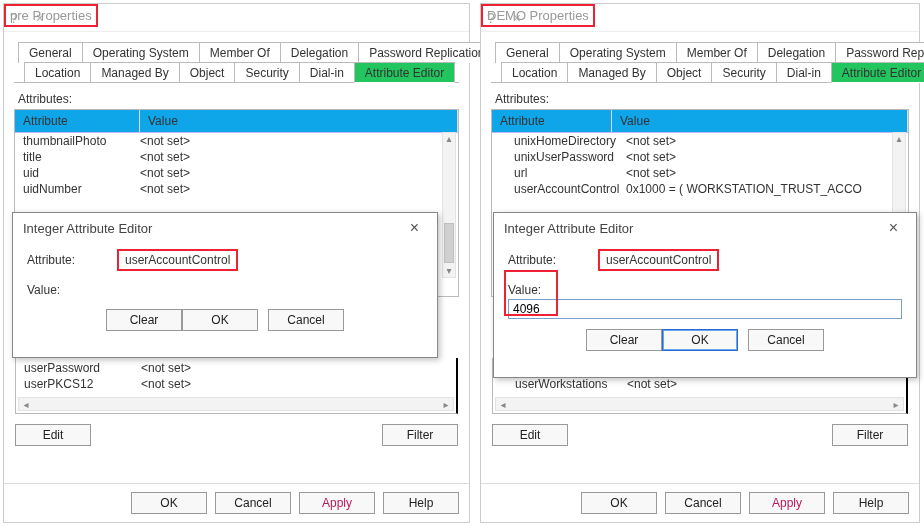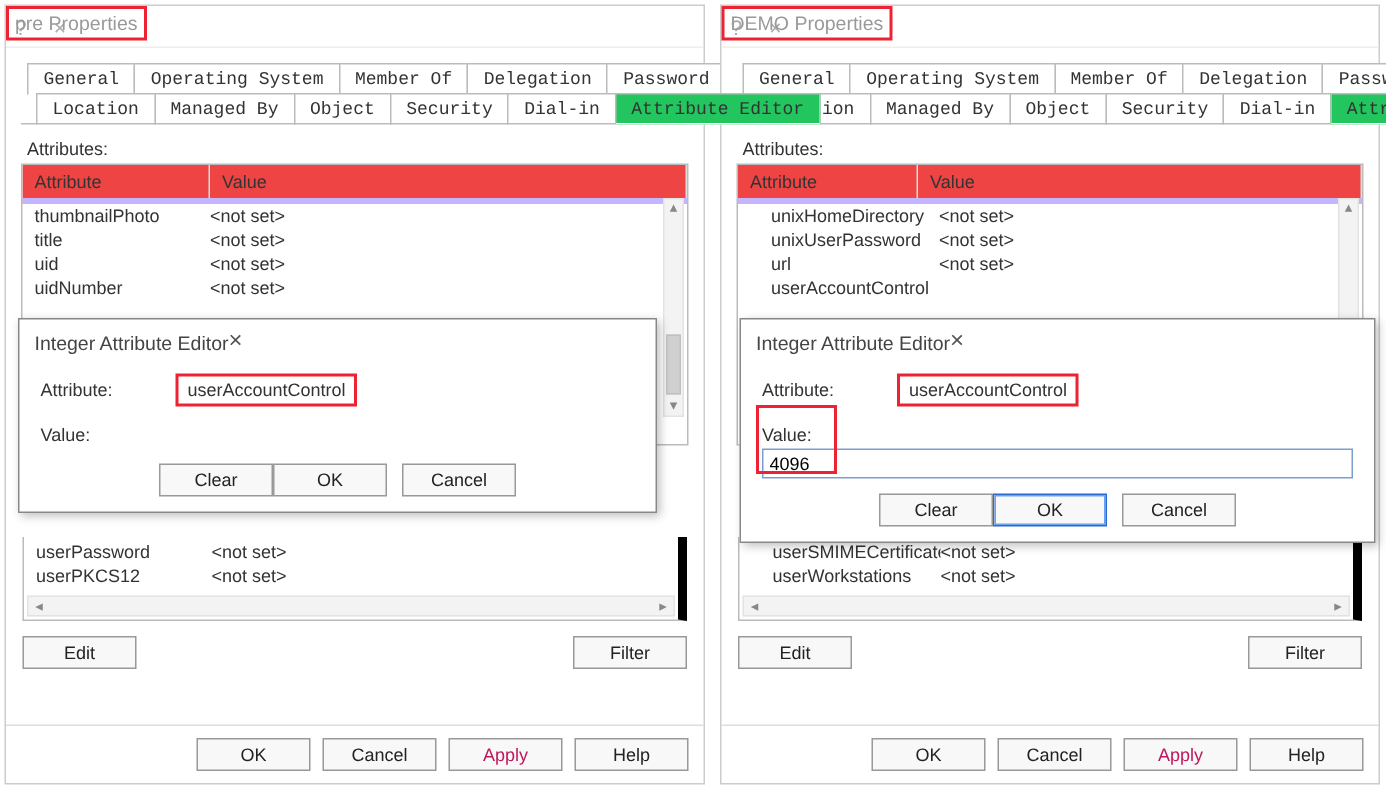--- a/index.html
+++ b/index.html
@@ -41,21 +41,21 @@
   .titlebar .controls span { cursor: default; }
 
   .dialog-body {
     padding: 10px 10px 8px 10px;
     flex: 1 1 auto;
     display:flex;
     flex-direction: column;
     position: relative;
   }
 
-  .tabs { position: relative; height: 44px; font-family: Liberation Mono, monospace; }
+  .tabs { position: relative; height: 44px; }
   .tabrow { display:flex; }
   .tabrow.top { position:absolute; top:0; left:4px; }
   .tabrow.bottom { position:absolute; top:20px; left:10px; }
   .tab {
     border: 1px solid #bbb;
     border-bottom: none;
     padding: 3px 10px 3px 10px;
     margin-right: -1px;
     font-size: 12px;
     color: #333;
@@ -65,21 +65,21 @@
   }
   .tab.active { background:#22c55e; border-bottom:1px solid #fff; z-index:2; position:relative; }
   .tabstrip-border {
     position:absolute; left:0; right:0; top:40px; border-top:1px solid #bbb;
   }
 
   .attr-label { margin: 6px 0 3px 4px; }
 
   .grid-wrap { border:1px solid #bbb; height:188px; position:relative; overflow:hidden; }
   .grid-header {
-    display:flex; border-bottom:4px solid #c4b5fd; background:#ef4444;
+    display:flex; border-bottom:1px solid #c4b5fd; background:#0ea5e9;
   }
   .grid-header .col {
     padding:4px 8px; border-right:1px solid #ddd; font-size:12px;
   }
   .colA { flex:0 0 125px; }
   .colB { flex:1 1 auto; }
   .win-right .colA { flex:0 0 120px; }
 
   .grid-rows { }
   .grid-row { display:flex; padding:1px 0; }
@@ -110,26 +110,26 @@
     left: 8px;
     top: 180px;
     width: 426px;
     border:1px solid #888;
     background:#fff;
     box-shadow: 2px 2px 6px rgba(0,0,0,0.25);
     z-index:5;
   }
   .win-right .modal { left: 12px; width: 424px; }
   .modal .m-titlebar {
-    display:flex; justify-content:flex-start; align-items:center;
+    display:flex; justify-content:space-between; align-items:center;
     padding: 6px 18px 2px 10px;
     font-size:13px; color:#444;
   }
   .m-close { font-size:16px; color:#555; }
-  .modal .m-body { padding: 4px 14px 10px 14px; }
+  .modal .m-body { padding: 4px 14px 26px 14px; }
   .m-line { display:flex; align-items:center; margin: 6px 0; }
   .m-line .lab { width: 90px; color:#333; }
   .attr-value-hl { border:2px solid #e23; padding:2px 6px; color:#333; }
   .value-lab { color:#333; margin-top:6px; margin-bottom:2px; display:inline-block; }
   .value-row { position:relative; }
   .value-hlbox {
     position:absolute; left:-4px; top:-29px;
     border:2px solid #e23; pointer-events:none;
   }
   .win-left .value-hlbox { width:56px; height:46px; }
@@ -148,21 +148,21 @@
   }
   .btn.default { border:1px solid #2a6bd1; box-shadow: 0 0 0 1px #6aa3ef inset; }
   .btn.disabled { color:#be185d; }
 
   .m-buttons { display:flex; justify-content:center; margin-top:10px; }
   .m-buttons .right { display:flex; gap:10px; }
 
   
   .below-grid { position:absolute; left:11px; right:11px; top:326px; }
   .below-grid .grid-wrap2 {
-    border-left:1px solid #bbb; border-right:6px solid #000000; border-bottom:1px solid #bbb;
+    border-left:1px solid #bbb; border-right:2px solid #000000; border-bottom:1px solid #bbb;
     padding-top:2px; padding-bottom:18px; position:relative; height:56px; overflow:hidden;
   }
 
   .edit-filter {
     display:flex; justify-content:space-between; margin-top:10px;
   }
 
   .footer {
     border-top:1px solid #ddd;
     padding: 8px 10px;
@@ -329,20 +329,21 @@
         <div class="grid-row">
           <div class="cellA">unixUserPassword</div>
           <div class="cellB">&lt;not set&gt;</div>
         </div>
         <div class="grid-row">
           <div class="cellA">url</div>
           <div class="cellB">&lt;not set&gt;</div>
         </div>
         <div class="grid-row">
           <div class="cellA">userAccountControl</div>
+          <div class="cellB">0x1000 = ( WORKSTATION_TRUST_ACCO</div>
         </div>
       </div>
       <div class="vscroll">
         <span class="arrow">▴</span>
         <div style="flex:1"></div>
         <div class="thumb"></div>
         <span class="arrow">▾</span>
       </div>
     </div>
 

